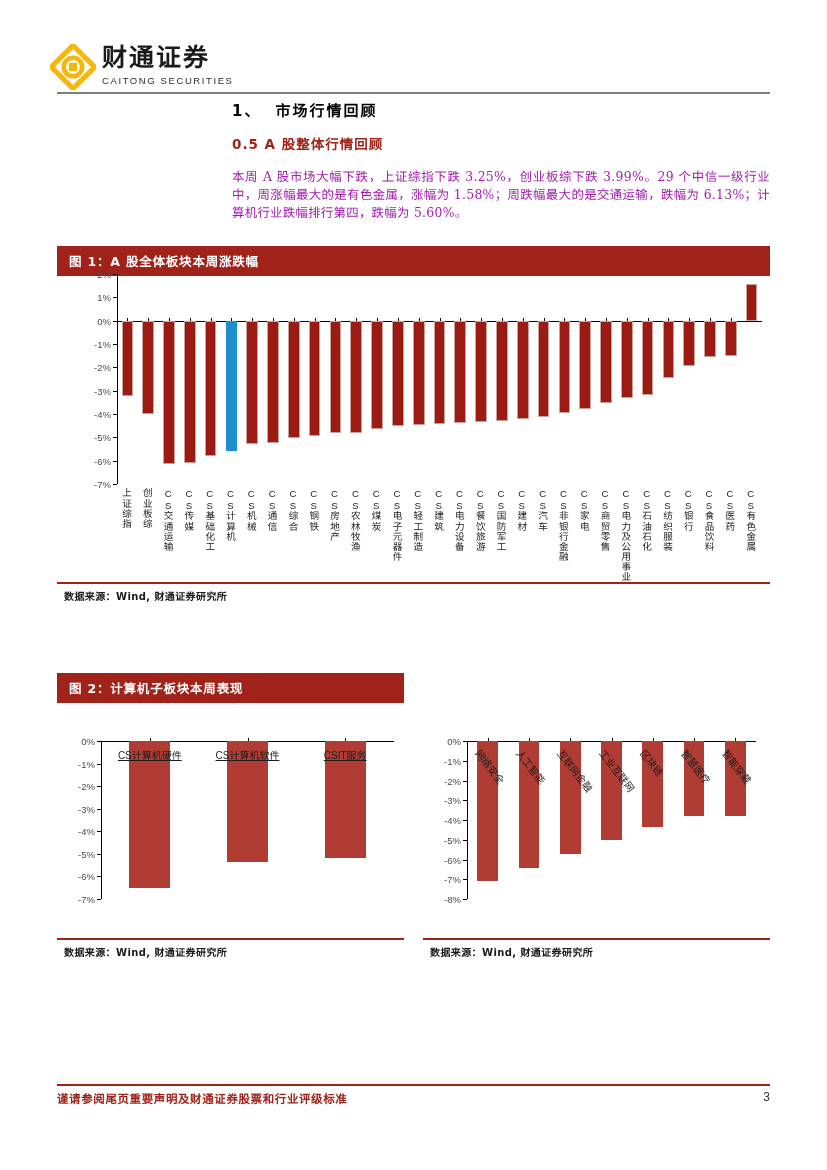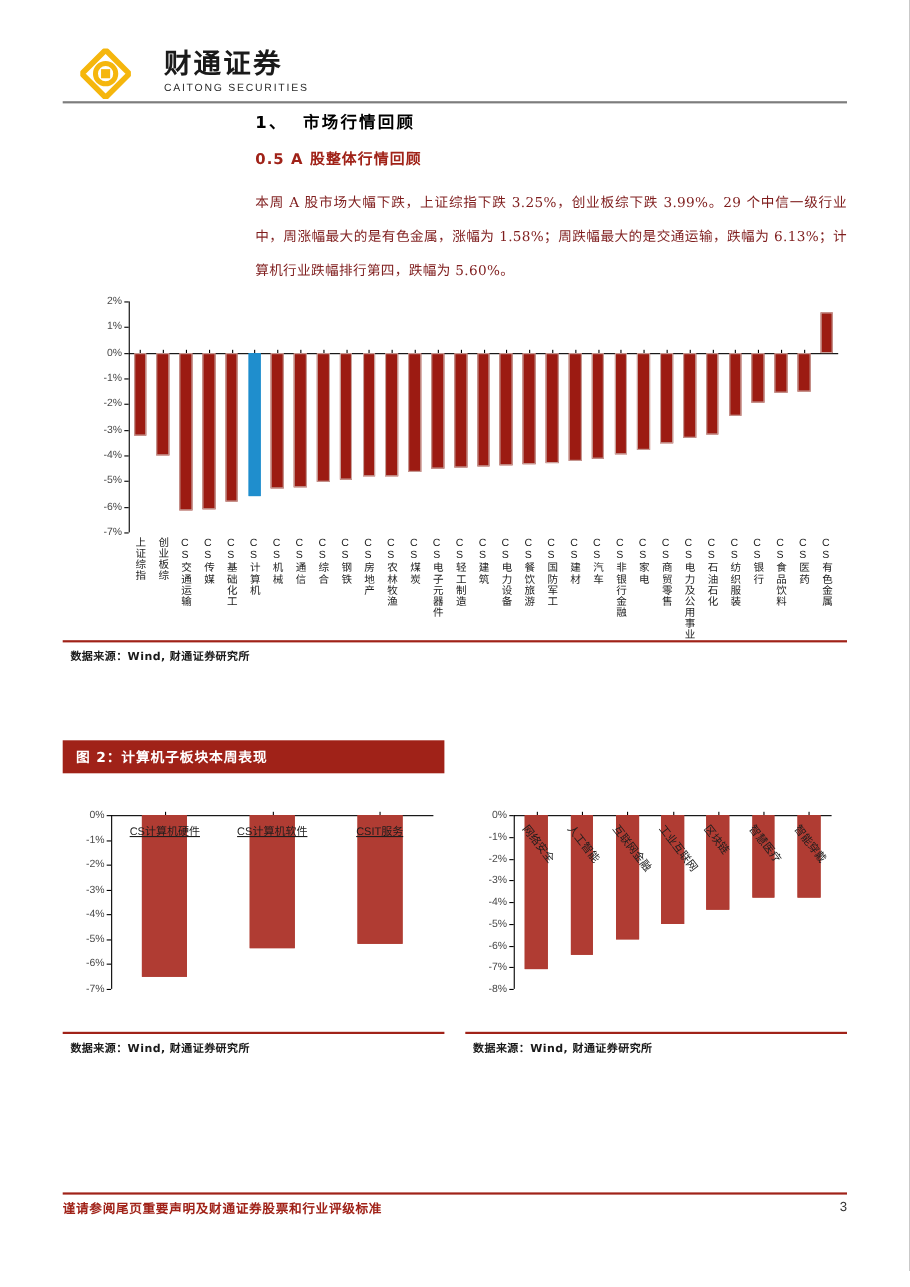--- a/index.html
+++ b/index.html
@@ -23,24 +23,23 @@
 
   
   .header {
     position: absolute;
     left: 0; top: 0;
     width: 827px;
     height: 96px;
   }
   .logo-wrap {
     position: absolute;
-    left: 73px; top: 44px;
+    left: 50px; top: 44px;
     display: flex;
     align-items: flex-start;
-    gap: 24px;
   }
   .logo-mark { width: 46px; height: 46px; flex: 0 0 auto; }
   .logo-text { margin-left: 6px; }
   .logo-cn {
     font-family: "DejaVu Sans", sans-serif;
     font-weight: bold;
     font-size: 25px;
     color: #1a1a1a;
     letter-spacing: 2px;
     line-height: 28px;
@@ -104,22 +103,22 @@
     color: #a02218;
     letter-spacing: 1px;
     white-space: nowrap;
   }
 
   
   .para {
     position: absolute;
     font-family: "DejaVu Serif", serif;
     font-size: 12.4px;
-    color: #7f1d1d;
-    line-height: 31px;
+    color: #a21caf;
+    line-height: 18px;
     text-align: justify;
     letter-spacing: 0.3px;
   }
   #para-1 { left: 232px; top: 168px; width: 538px; }
   #para-2 { left: 232px; top: 618px; width: 538px; }
   #para-3 { left: 232px; top: 993px; width: 538px; }
 
   
   .fig-bar {
     position: absolute;
@@ -263,20 +262,21 @@
     <div class="header-rule"></div>
   </div>
 
   <div class="h1">
     <span class="num">1、</span><span>市场行情回顾</span>
   </div>
   <div class="h2">0.5  A 股整体行情回顾</div>
 
   <div class="para" id="para-1">本周 A 股市场大幅下跌，上证综指下跌 3.25%，创业板综下跌 3.99%。29 个中信一级行业中，周涨幅最大的是有色金属，涨幅为 1.58%；周跌幅最大的是交通运输，跌幅为 6.13%；计算机行业跌幅排行第四，跌幅为 5.60%。</div>
 
+  <div class="fig-bar" id="fig1-bar">图 1：A 股全体板块本周涨跌幅</div>
   <div class="chart" id="chart1">
       <div class="plot" style="left: 0px; top: 0px; width: 713px; height: 312px;">
         <div class="axis-line" style="left: 60px; top: 6px; width: 1px; height: 210px;"></div>
         <div class="tickmark" style="left: 56px; top: 6px; width: 4px; height: 1px;"></div>
         <div class="ytick-label" style="left: 18px; top: 6px; width: 36px;">2%</div>
         <div class="tickmark" style="left: 56px; top: 29.3333px; width: 4px; height: 1px;"></div>
         <div class="ytick-label" style="left: 18px; top: 29.3333px; width: 36px;">1%</div>
         <div class="tickmark" style="left: 56px; top: 52.6667px; width: 4px; height: 1px;"></div>
         <div class="ytick-label" style="left: 18px; top: 52.6667px; width: 36px;">0%</div>
         <div class="tickmark" style="left: 56px; top: 76px; width: 4px; height: 1px;"></div>

